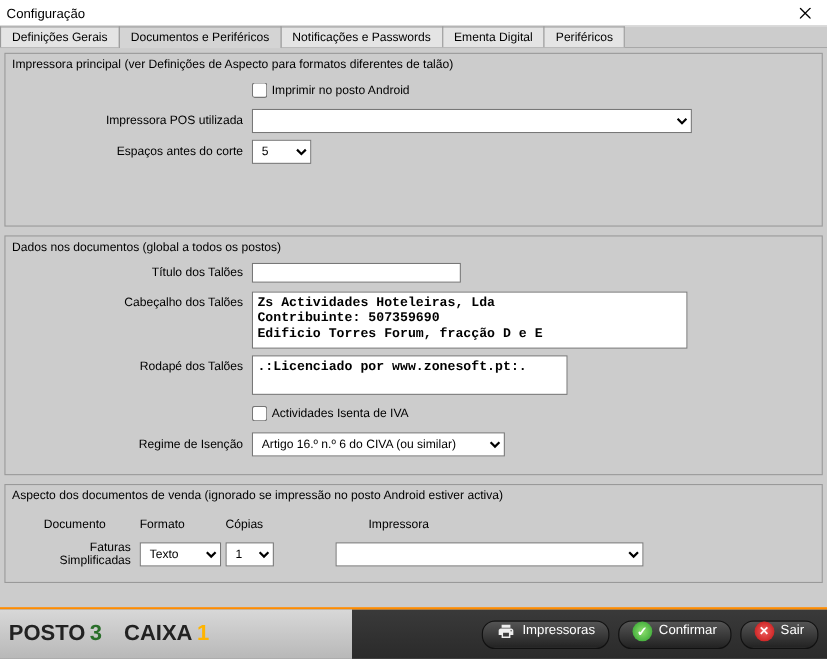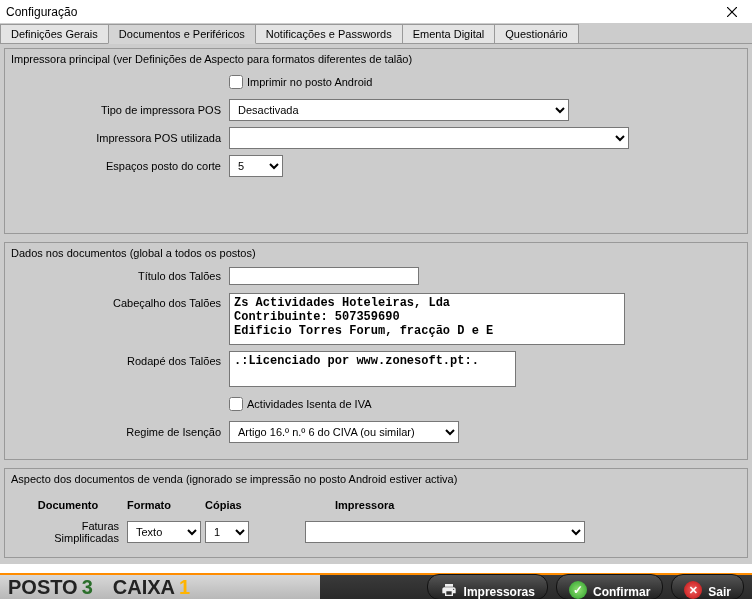--- a/index.html
+++ b/index.html
@@ -23,34 +23,34 @@
 .row-ta { align-items: flex-start; }
 .label { width: 218px; text-align: right; padding-right: 8px; font-size: 11px; }
 .field { flex: 1; display: flex; align-items: center; }
 
 input[type="text"], select, textarea { font-family: inherit; font-size: 11px; padding: 2px 4px; border: 1px solid #777; background: #fff; }
 select { height: 22px; }
 textarea { font-family: "Courier New", monospace; font-size: 12px; font-weight: bold; resize: none; }
 .checkbox-wrap { display: flex; align-items: center; gap: 4px; }
 .checkbox-wrap input { width: 14px; height: 14px; }
 
-.table-header { display: flex; padding: 8px 6px 6px 6px; font-weight: bold; }
+.table-header { display: flex; padding: 8px 6px 6px 6px; font-weight: normal; }
 .table-row { display: flex; padding: 3px 6px; align-items: center; }
 .col-doc { width: 110px; text-align: right; padding-right: 8px; }
 .col-fmt { width: 78px; }
 .col-cop { width: 60px; }
 .col-imp { flex: 1; padding-left: 40px; }
 .col-imp-h { flex: 1; padding-left: 70px; }
 
-.footer { position: absolute; left: 0; right: 0; bottom: 0; height: 26px; display: flex; align-items: center; border-top: 2px solid #ff8c00; background: linear-gradient(#3a3a3a,#2a2a2a); }
+.footer { position: absolute; left: 0; right: 0; bottom: 0; height: 47px; display: flex; align-items: center; border-top: 2px solid #ff8c00; background: linear-gradient(#3a3a3a,#2a2a2a); }
 .footer .posto { width: 320px; height: 100%; background: linear-gradient(#d8d8d8,#b8b8b8); display: flex; align-items: center; font-family: Arial Black, Arial; font-size: 20px; font-weight: 900; color: #222; padding-left: 8px; }
 .footer .posto .num { color: #2a6e2a; margin: 0 20px 0 4px; }
 .footer .posto .caixa-num { color: #ffb400; margin-left: 4px; }
 .footer .spacer { flex: 1; }
-.footer .btn { display: flex; align-items: flex-end; gap: 6px; color: #fff; font-size: 12px; padding: 0 12px; border: 1px solid #111; border-radius: 12px; background: linear-gradient(#555,#222); margin-right: 8px; cursor: pointer; height: 26px; font-weight: bold; }
+.footer .btn { display: flex; align-items: flex-start; gap: 6px; color: #fff; font-size: 12px; padding: 0 12px; border: 1px solid #111; border-radius: 12px; background: linear-gradient(#555,#222); margin-right: 8px; cursor: pointer; height: 26px; }
 .footer .btn .ic { width: 18px; height: 18px; border-radius: 50%; display: flex; align-items: center; justify-content: center; }
 .ic-print svg { width: 16px; height: 16px; fill: #eee; }
 .ic-ok { background: radial-gradient(#8fe070,#2a9d2a); }
 .ic-ok::after { content: "✓"; color: #fff; font-weight: bold; font-size: 12px; }
 .ic-cancel { background: radial-gradient(#f06060,#c01010); }
 .ic-cancel::after { content: "✕"; color: #fff; font-weight: bold; font-size: 11px; }
 
 .content::-webkit-scrollbar { width: 16px; }
 .content::-webkit-scrollbar-track { background: #ddd; }
 .content::-webkit-scrollbar-thumb { background: #999; border: 1px solid #777; }
@@ -66,50 +66,44 @@
         <line x1="10" y1="0" x2="0" y2="10" stroke="#000" stroke-width="1.2"></line>
       </svg>
   </div>
 </div>
 
 <div class="tabs">
   <div class="tab">Definições Gerais</div>
   <div class="tab active">Documentos e Periféricos</div>
   <div class="tab">Notificações e Passwords</div>
   <div class="tab">Ementa Digital</div>
-  <div class="tab">Questionário</div>
+  <div class="tab">Periféricos</div>
 </div>
 
 <div class="content">
 
   <div class="group">
     <div class="group-title">Impressora principal (ver Definições de Aspecto para formatos diferentes de talão)</div>
     <div class="row">
       <div class="label"></div>
       <div class="field">
         <label class="checkbox-wrap">
           <input type="checkbox" style="">
           <span>Imprimir no posto Android</span>
         </label>
       </div>
     </div>
     <div class="row">
-      <div class="label">Tipo de impressora POS</div>
-      <div class="field">
-          <select style="width:340px"><option>Desactivada</option></select>
-        </div>
-    </div>
-    <div class="row">
       <div class="label">Impressora POS utilizada</div>
       <div class="field">
           <select style="width:400px"><option></option></select>
         </div>
     </div>
     <div class="row">
-      <div class="label">Espaços posto do corte</div>
+      <div class="label">Espaços antes do corte</div>
       <div class="field">
           <select style="width:54px"><option>5</option></select>
         </div>
     </div>
     <div style="height:40px"></div>
   </div>
 
   <div class="group">
     <div class="group-title">Dados nos documentos (global a todos os postos)</div>
     <div class="row">

